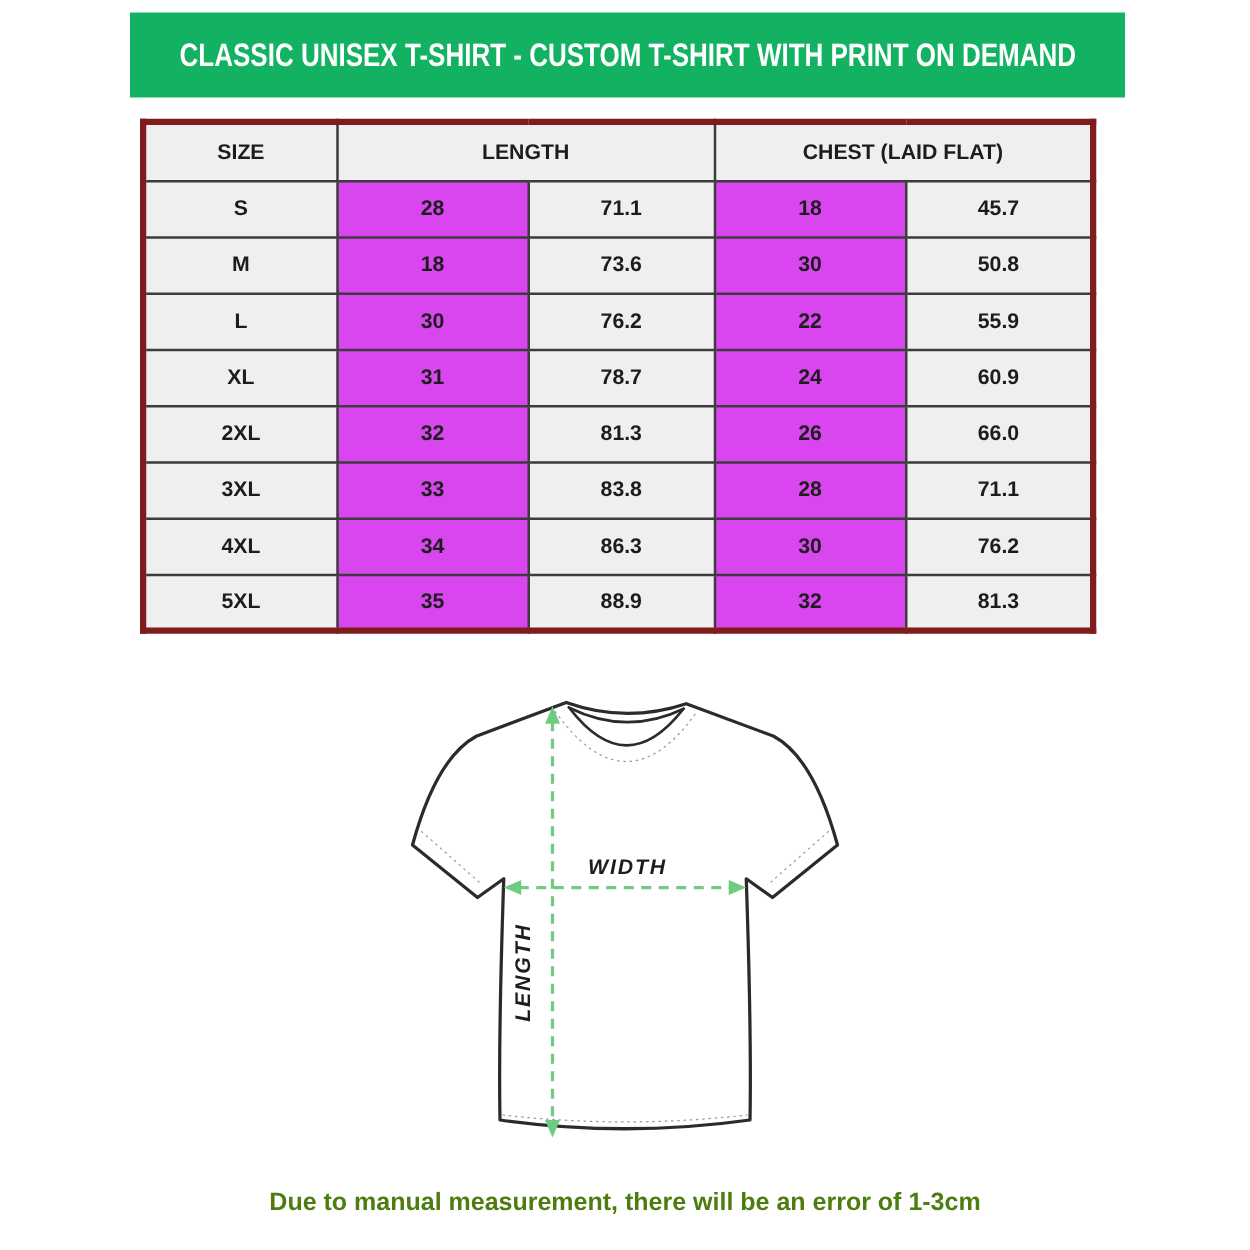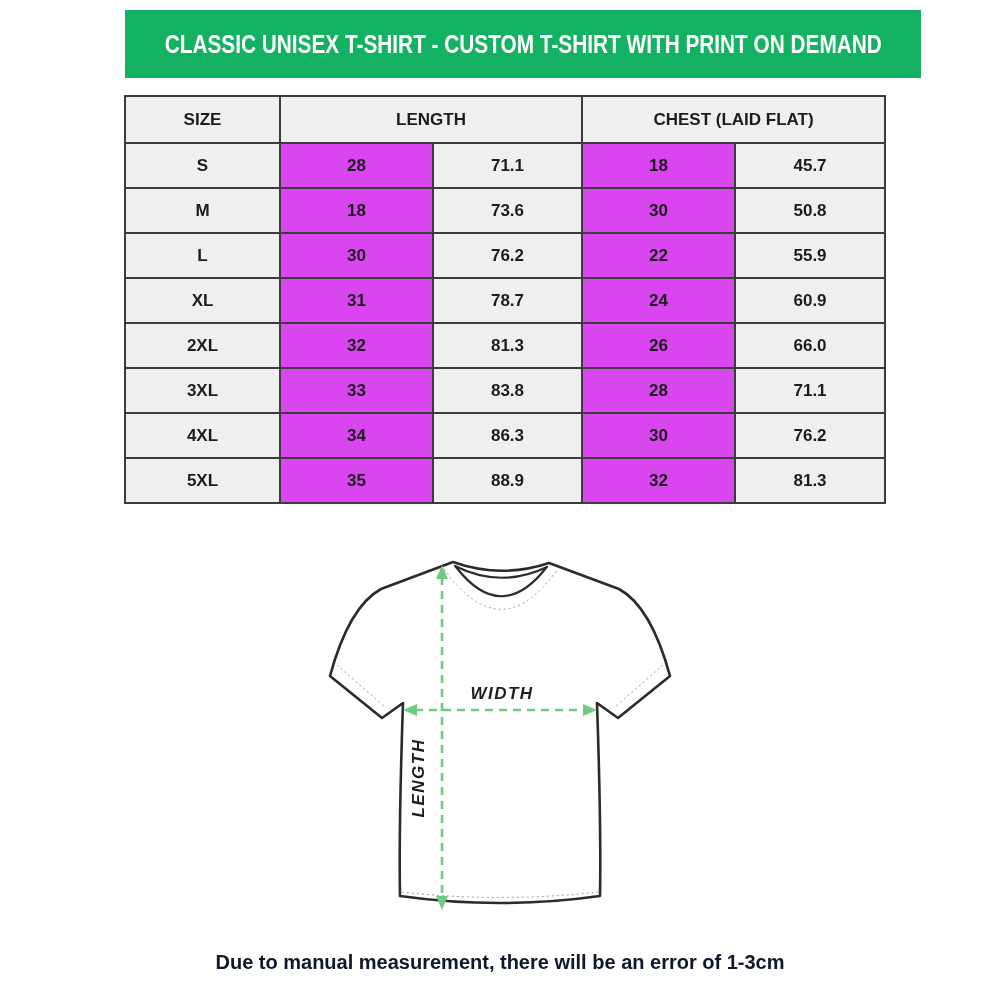--- a/index.html
+++ b/index.html
@@ -6,32 +6,32 @@
   html,body { background:#ffffff; }
   .page {
     position:relative; width:1000px; height:1000px;
     background:#ffffff; overflow:hidden;
     font-family:"Liberation Sans", sans-serif; color:#1c1c1c;
   }
 
   
   .banner {
     position:absolute; left:104px; top:10px; width:796px; height:68px;
-    background:#12b262; display:flex; align-items:center; justify-content:center;margin-left:21px;
+    background:#12b262; display:flex; align-items:center; justify-content:center;
   }
   .banner-title {
     color:#ffffff; font-weight:bold; font-size:26px; white-space:nowrap;
     letter-spacing:0px; transform:scaleX(0.80); transform-origin:center;
   }
 
   
   table.size-table {
-    position:absolute; left:124px; top:95px; width:760px;
+    position:absolute; left:112px; top:95px; width:760px;
     border-collapse:collapse; table-layout:fixed;
-    border:2px solid #7f1d1d;
+    border:5px solid #7f1d1d;
   }
   .size-table th, .size-table td {
     border:2px solid #3c3c3c; text-align:center; vertical-align:middle;
     font-size:17px; font-weight:bold; color:#1c1c1c;
   }
   .size-table thead tr { height:47px; }
   .size-table tbody tr { height:45px; }
   .cell-gray  { background:#efefef; }
   .cell-white { background:#d946ef; }
 
@@ -42,21 +42,21 @@
   .shirt-line    { fill:none; stroke:#2b2b2b; stroke-width:2.2; stroke-linecap:round; }
   .stitch        { fill:none; stroke:#9a9a9a; stroke-width:1; stroke-dasharray:2 3; }
   .arrow-line    { fill:none; stroke:#6fcb7f; stroke-width:2.6; stroke-dasharray:8 6; }
   .arrow-head    { fill:#6fcb7f; }
   .dim-label     { font-family:"Liberation Sans", sans-serif; font-weight:bold;
                    font-size:17px; fill:#1d1d1d; letter-spacing:1.5px; }
 
   
   .footer-note {
     position:absolute; left:0; top:951px; width:1000px; text-align:center;
-    color:#0f172a; font-weight:bold; font-size:20px;
+    color:#4d7c0f; font-weight:bold; font-size:20px;
   }
 </style>
 </head>
 <body>
 
 <div class="page">
 
   <div class="banner">
     <div class="banner-title">CLASSIC UNISEX T-SHIRT - CUSTOM T-SHIRT WITH PRINT ON DEMAND</div>
   </div>

